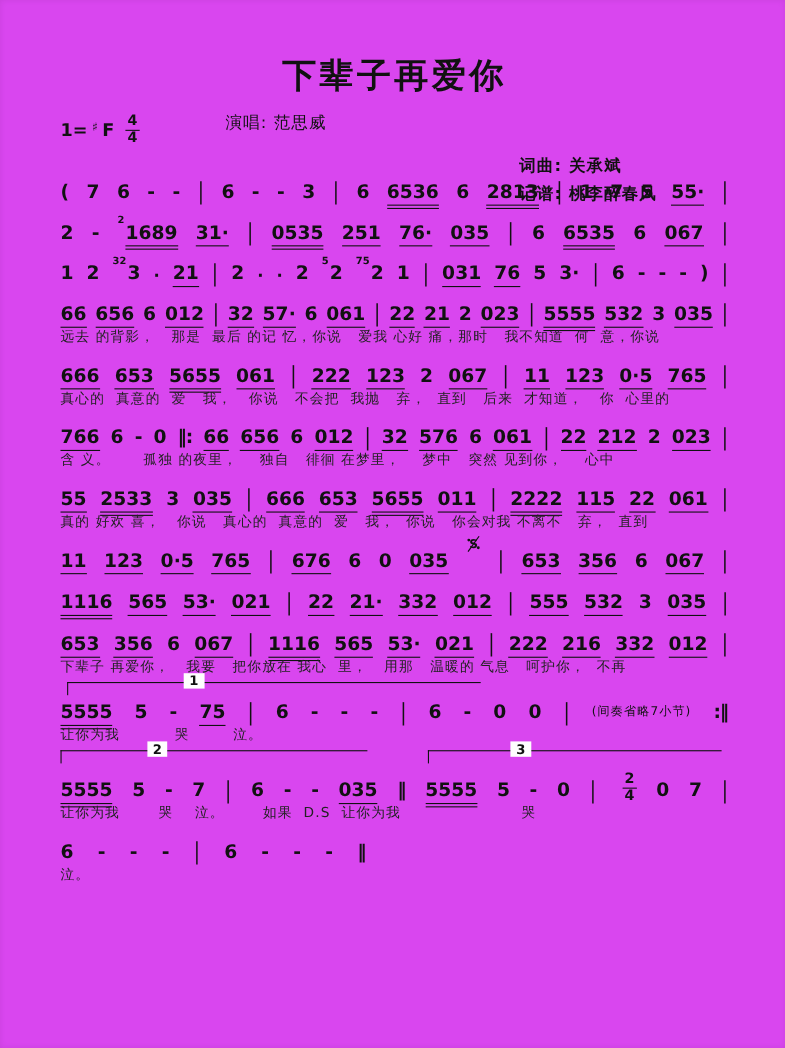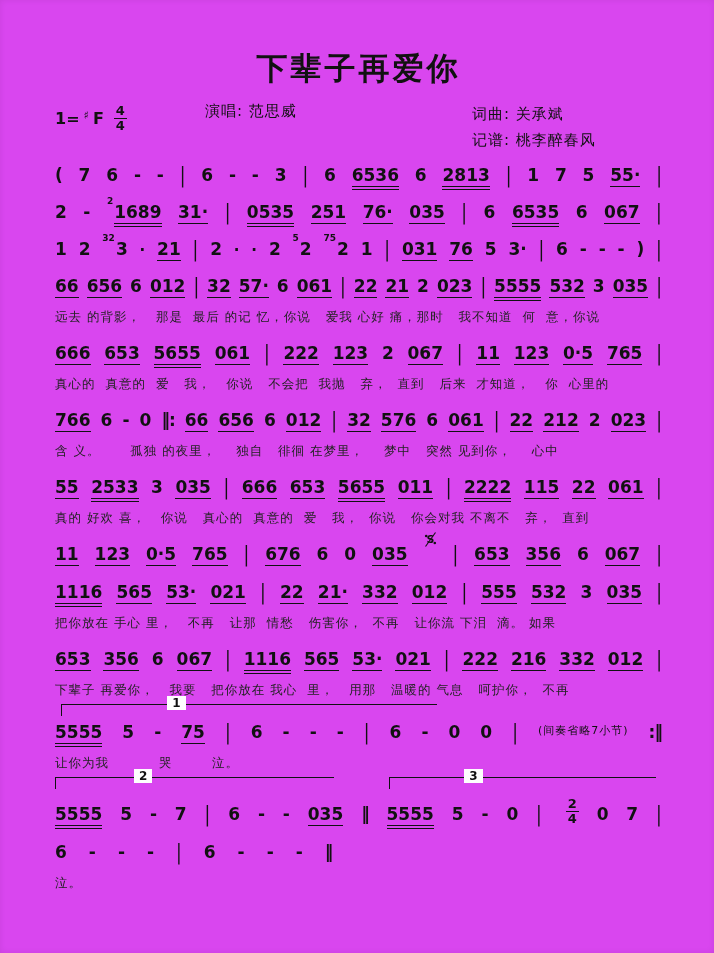--- a/index.html
+++ b/index.html
@@ -34,21 +34,21 @@
     font-weight: bold;
     display: flex;
     align-items: center;
     gap: 4px;
     padding-top: 6px;
   }
   .key-block sup { font-size: 11px; position: relative; top: -3px; }
   .frac { display: inline-flex; flex-direction: column; align-items: center; font-size: 13px; line-height: 1.05; margin-left: 6px; font-weight: bold; }
   .frac .top { border-bottom: 1.5px solid #111; padding: 0 2px; }
   .credit-center { flex: 1; font-size: 15px; font-weight: normal; letter-spacing: 1px; padding-top: 4px; }
-  .credit-right { width: 190px; font-size: 15px; font-weight: normal; letter-spacing: 1px; line-height: 1.7; padding-top: 4px; }
+  .credit-right { width: 190px; font-size: 15px; font-weight: bold; letter-spacing: 1px; line-height: 1.7; padding-top: 4px; margin-top: 36px; }
   
   .score { margin-top: 6px; }
   .score-line { position: relative; margin-bottom: 13px; }
   .score-line.has-lyrics { margin-bottom: 14px; }
   .score-line.has-volta { margin-top: 20px; }
   .music-row {
     display: flex;
     justify-content: space-between;
     align-items: flex-end;
     font-weight: bold;
@@ -61,21 +61,21 @@
   .tok .u1 { border-bottom: 1.5px solid #111; padding-bottom: 1px; }
   .tok .u2 { border-bottom: 4px double #111; padding-bottom: 1px; }
   .bar { font-weight: normal; transform: scaleY(1.25); }
   .dbar { font-weight: bold; letter-spacing: -1px; }
   .dash { letter-spacing: 0; }
   .dot { font-size: 15px; }
   .grace { font-size: 9px; position: relative; top: -7px; margin-right: 1px; }
   .note-text { font-size: 11px; font-weight: normal; letter-spacing: 1px; align-self: center; }
   .segno-wrap { position: relative; top: -12px; }
   .lyrics-row {
-    margin-top: 12px;
+    margin-top: 1px;
     font-size: 12.5px;
     letter-spacing: 1px;
     white-space: pre;
     color: #222;
   }
   
   .volta {
     position: absolute;
     top: -15px; height: 12px;
     border-top: 1.5px solid #111;
@@ -323,21 +323,20 @@
           <span class="tok"><span class="u1">21·</span></span>
           <span class="tok"><span class="u1">332</span></span>
           <span class="tok"><span class="u1">012</span></span>
           <span class="tok bar">|</span>
           <span class="tok"><span class="u1">555</span></span>
           <span class="tok"><span class="u1">532</span></span>
           <span class="tok"><span>3</span></span>
           <span class="tok"><span class="u1">035</span></span>
           <span class="tok bar">|</span>
         </div>
-        <div class="lyrics-row">把你放在 手心 里，   不再   让那  情愁   伤害你，  不再   让你流 下泪  滴。 如果</div>
       </div>
       <div class="score-line has-lyrics">
         <div class="music-row">
           <span class="tok"><span class="u1">653</span></span>
           <span class="tok"><span class="u1">356</span></span>
           <span class="tok"><span>6</span></span>
           <span class="tok"><span class="u1">067</span></span>
           <span class="tok bar">|</span>
           <span class="tok"><span class="u2">1116</span></span>
           <span class="tok"><span class="u1">565</span></span>
@@ -401,20 +400,21 @@
           <span class="tok"><span>0</span></span>
           <span class="tok bar">|</span>
           <span class="tok"><span class="frac">
               <span class="top">2</span>
               <span>4</span>
             </span></span>
           <span class="tok"><span>0</span></span>
           <span class="tok"><span>7</span></span>
           <span class="tok bar">|</span>
         </div>
+        <div class="lyrics-row">让你为我       哭    泣。       如果  D.S  让你为我                      哭</div>
       </div>
       <div class="score-line has-lyrics">
         <div class="music-row short">
           <span class="tok"><span>6</span></span>
           <span class="tok dash">-</span>
           <span class="tok dash">-</span>
           <span class="tok dash">-</span>
           <span class="tok bar">|</span>
           <span class="tok"><span>6</span></span>
           <span class="tok dash">-</span>

